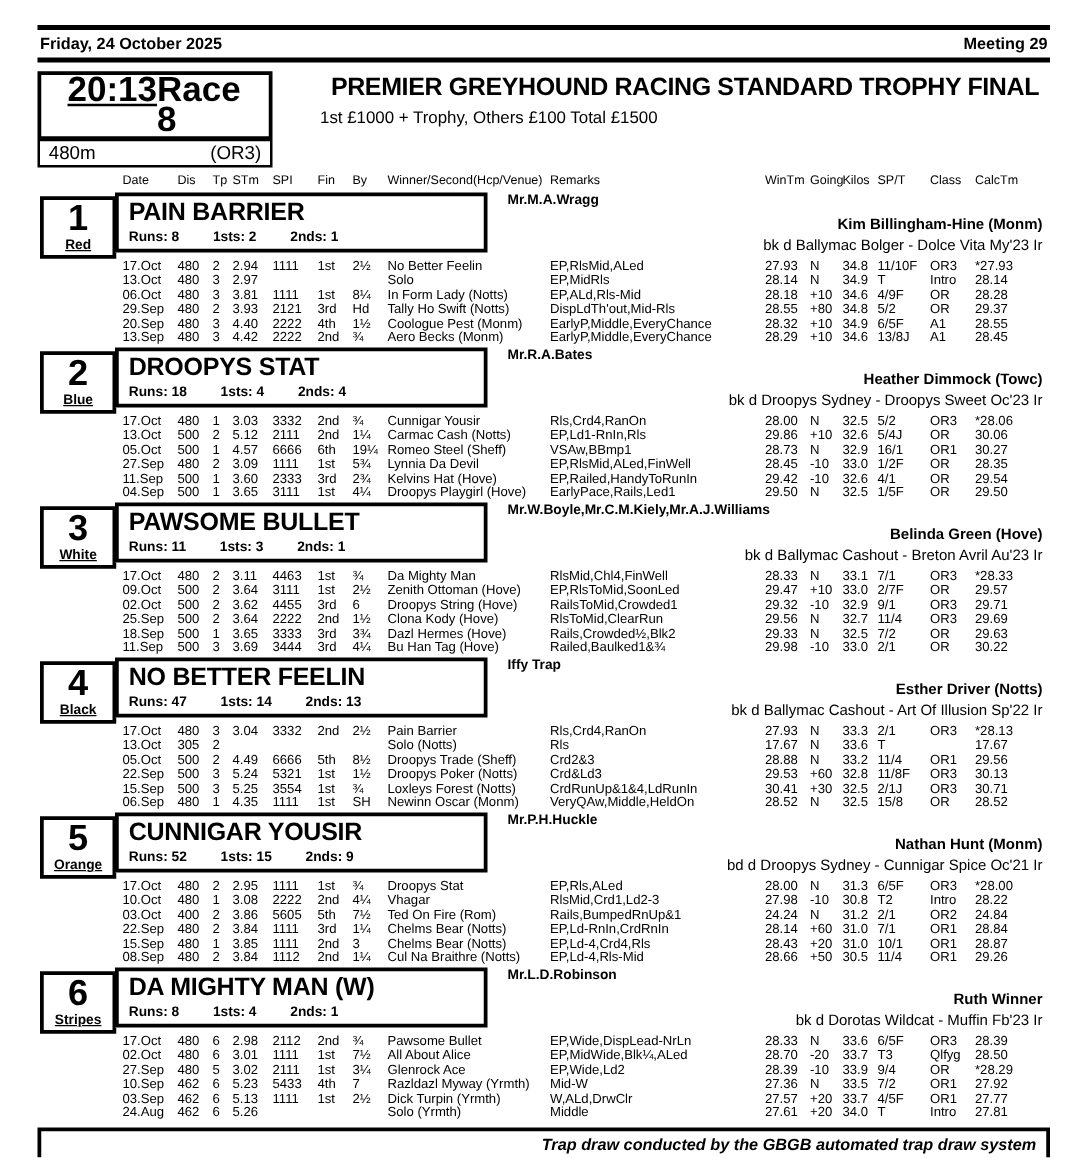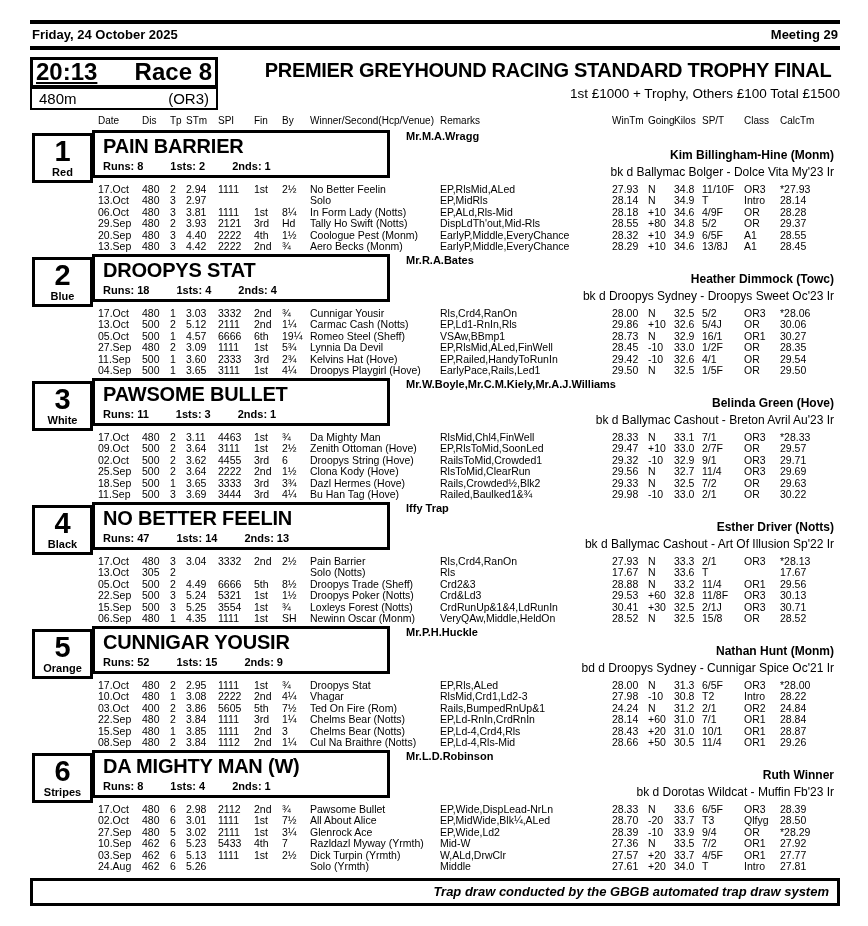--- a/index.html
+++ b/index.html
@@ -5,43 +5,43 @@
   * { margin: 0; padding: 0; box-sizing: border-box; }
   html, body { background: #ffffff; }
   body { font-family: "Liberation Sans", sans-serif; color: #000; }
   #page { width: 868px; height: 926px; padding: 20px 28px 0 30px; overflow: hidden; background: #fff; }
 
   .rule { height: 4px; background: #000; }
   .masthead { display: flex; justify-content: space-between; align-items: center; font-weight: bold; font-size: 13px; padding: 3px 2px 4px; }
 
   .race-head { display: flex; margin: 7px 0 5px; }
   .race-id-box { width: 188px; flex: 0 0 auto; }
-  .race-id-top { border: 3px solid #000; display: flex; justify-content: space-between; align-items: baseline; padding: 0 3px 1px; font-size: 24px; font-weight: bold; line-height: 24px; }
+  .race-id-top { border: 3px solid #000; display: flex; justify-content: space-between; align-items: baseline; padding: 0 21px 1px; font-size: 28px; font-weight: bold; line-height: 24px; }
   .race-id-top .race-time { text-decoration: underline; }
   .race-id-bot { border: 2px solid #000; border-top-width: 1px; display: flex; justify-content: space-between; padding: 0 7px; font-size: 15px; line-height: 19px; }
   .race-title-wrap { flex: 1; padding-left: 12px; margin-left: 26px; }
   .race-title { text-align: center; font-size: 20px; font-weight: bold; letter-spacing: -0.3px; line-height: 24px; margin-top: 1px; }
-  .race-prizes { text-align: right; font-size: 13.5px; margin-top: 4px; }
+  .race-prizes { font-size: 13.5px; margin-top: 4px; }
 
   table.grid { table-layout: fixed; border-collapse: collapse; width: 732px; white-space: nowrap; }
   .grid td, .grid th { padding: 0; font-weight: normal; text-align: left; font-size: 10.5px; line-height: 11.5px; overflow: visible; }
   .col-heads { margin-left: 68px; margin-bottom: 3px; }
   .col-heads th { font-size: 10px; }
   .c-dis   { text-align: right; padding-right: 6px !important; }
   .c-tp    { text-align: center; }
   .c-stm   { text-align: right; padding-right: 7px !important; }
   .c-wintm { text-align: right; padding-right: 7px !important; }
   .c-going { text-align: right; padding-right: 6px !important; }
   .c-kilos { text-align: right; padding-right: 5px !important; }
   .c-calctm{ text-align: right; padding-right: 2px !important; }
 
   .runner { position: relative; min-height: 123px; margin-bottom: 1px; }
   .trap-box { position: absolute; left: 2px; top: 3px; width: 61px; border: 3px solid #000; text-align: center; padding: 1px 0 2px; background: #fff; }
   .trap-num { font-size: 29px; font-weight: bold; line-height: 29px; }
-  .trap-color { font-size: 11px; font-weight: bold; line-height: 12px; }
+  .trap-color { font-size: 11px; font-weight: bold; line-height: 12px; text-decoration: underline; }
   .runner-main { margin-left: 62px; }
   .head-row { position: relative; height: 53px; }
   .name-box { position: absolute; left: 0; top: 0; width: 298px; border: 3px solid #000; padding: 2px 8px 3px; background: #fff; }
   .dog-name { font-size: 20px; font-weight: bold; line-height: 22px; letter-spacing: -0.2px; white-space: nowrap; }
   .dog-stats { font-size: 11px; font-weight: bold; margin-top: 3px; display: flex; gap: 27px; white-space: nowrap; }
   .conn { position: absolute; left: 314px; right: 6px; top: 0; }
   .owner { font-size: 11px; font-weight: bold; line-height: 13px; white-space: nowrap; }
   .trainer { font-size: 12px; font-weight: bold; text-align: right; margin-top: 5px; white-space: nowrap; }
   .breeding { font-size: 12px; text-align: right; margin-top: 3px; white-space: nowrap; }
   .races { margin-left: 6px; margin-top: 1px; }

